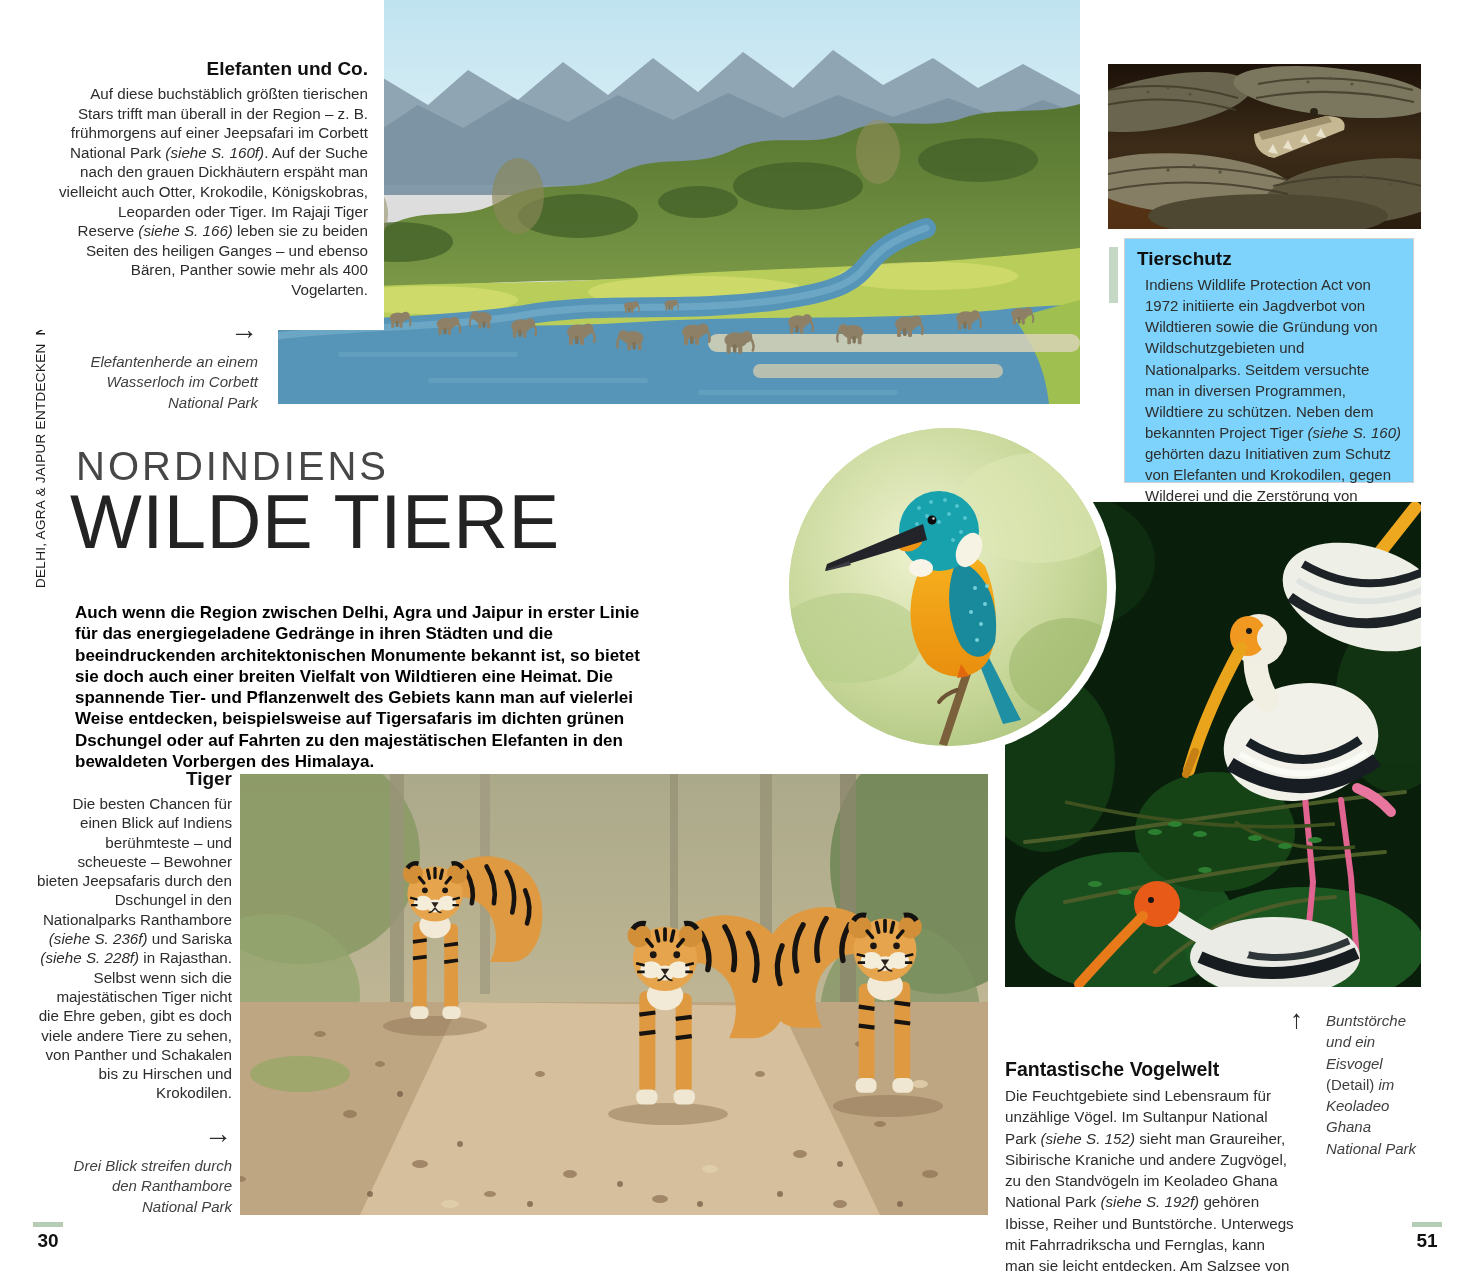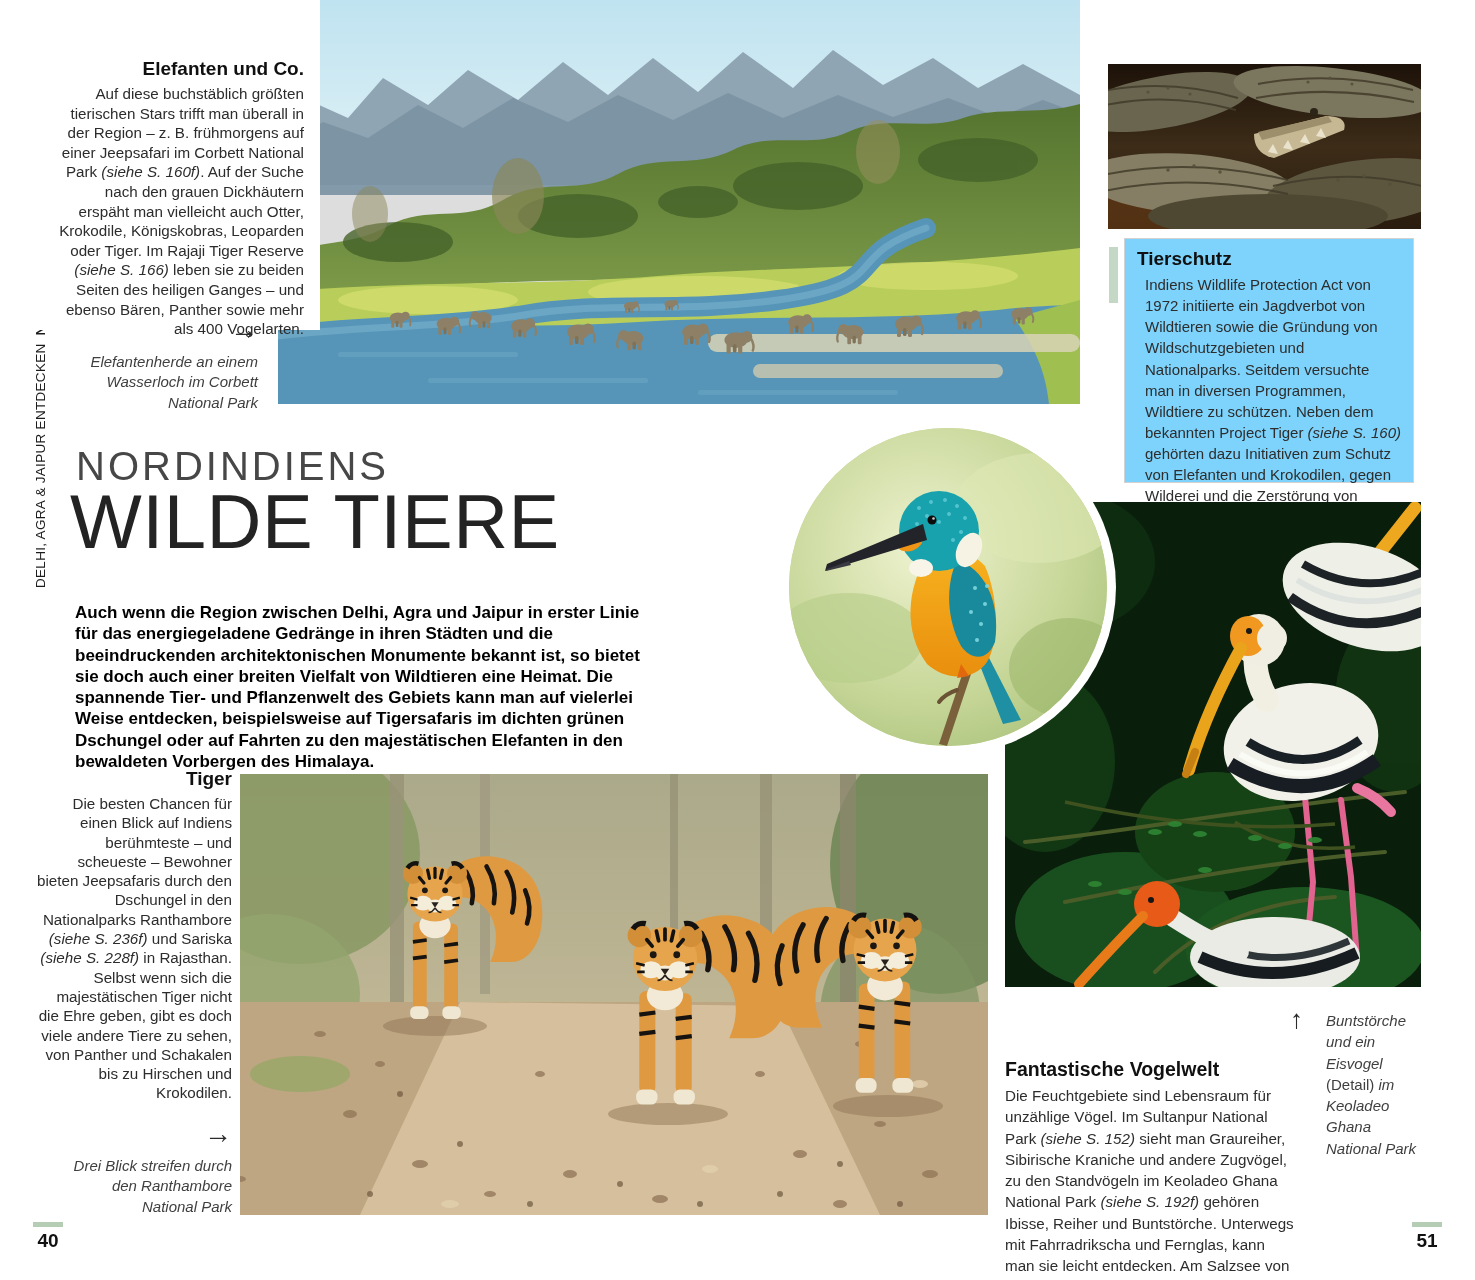--- a/index.html
+++ b/index.html
@@ -17,21 +17,21 @@
   #sidebar-text {
     left:33px; top:588px; transform:rotate(-90deg); transform-origin:0 0;
     white-space:nowrap; font-size:13.5px; letter-spacing:.3px; color:#1c1c1c;
   }
   #sidebar-text .series { font-weight:400; }
   #sidebar-text .section { font-weight:700; margin-left:8px; }
 
   
   #photo-elephants { left:278px; top:0; width:802px; height:404px; }
   #overlay-elefanten {
-    left:0; top:0; width:320px; height:330px; background:#fff; z-index:2;
+    left:0; top:0; width:384px; height:330px; background:#fff; z-index:2;
     padding:58px 16px 0 58px; text-align:right;
   }
   .sec-heading { font-size:19px; font-weight:700; color:#101010; margin-bottom:4px; }
   .sec-body { font-size:15.2px; line-height:1.29; color:#2c2c2c; }
   .sec-body em, .caption em, .ref { font-style:italic; }
   .cap-block { position:absolute; text-align:right; z-index:2; }
   .cap-arrow { font-size:28px; line-height:1; color:#2b2b2b; font-weight:400; }
   .caption { font-size:15px; font-style:italic; line-height:1.35; color:#3f3f3f; margin-top:8px; }
   #cap-elefanten { left:86px; top:316px; width:172px; }
 
@@ -483,17 +483,17 @@
 
   <div class="abs" id="vogelwelt-col">
     <h3 class="sec-heading">Fantastische Vogelwelt</h3>
     <p class="sec-body"><span>Die Feuchtgebiete sind Lebensraum für unzählige Vögel. Im Sultanpur National Park </span><em>(siehe S. 152)</em><span> sieht man Graureiher, Sibirische Kraniche und andere Zugvögel, zu den Standvögeln im Keoladeo Ghana National Park </span><em>(siehe S. 192f)</em><span> gehören Ibisse, Reiher und Buntstörche. Unterwegs mit Fahrradrikscha und Fernglas, kann man sie leicht entdecken. Am Salzsee von Sambhar </span><em>(siehe S. 246f)</em><span> leben Tausende Flamingos.</span></p>
   </div>
 
   <div class="abs" id="cap-vogel-arrow">↑</div>
   <p class="abs" id="cap-vogel"><em>Buntstörche und ein Eisvogel </em><span class="plain">(Detail)</span><em> im Keoladeo Ghana National Park</em></p>
 
   <div class="dash" id="dash-left"></div>
-  <div class="pgnum" id="pg-left">40</div>
+  <div class="pgnum" id="pg-left">30</div>
   <div class="dash" id="dash-right"></div>
   <div class="pgnum" id="pg-right">51</div>
 
 </div>
 
 </body></html>

